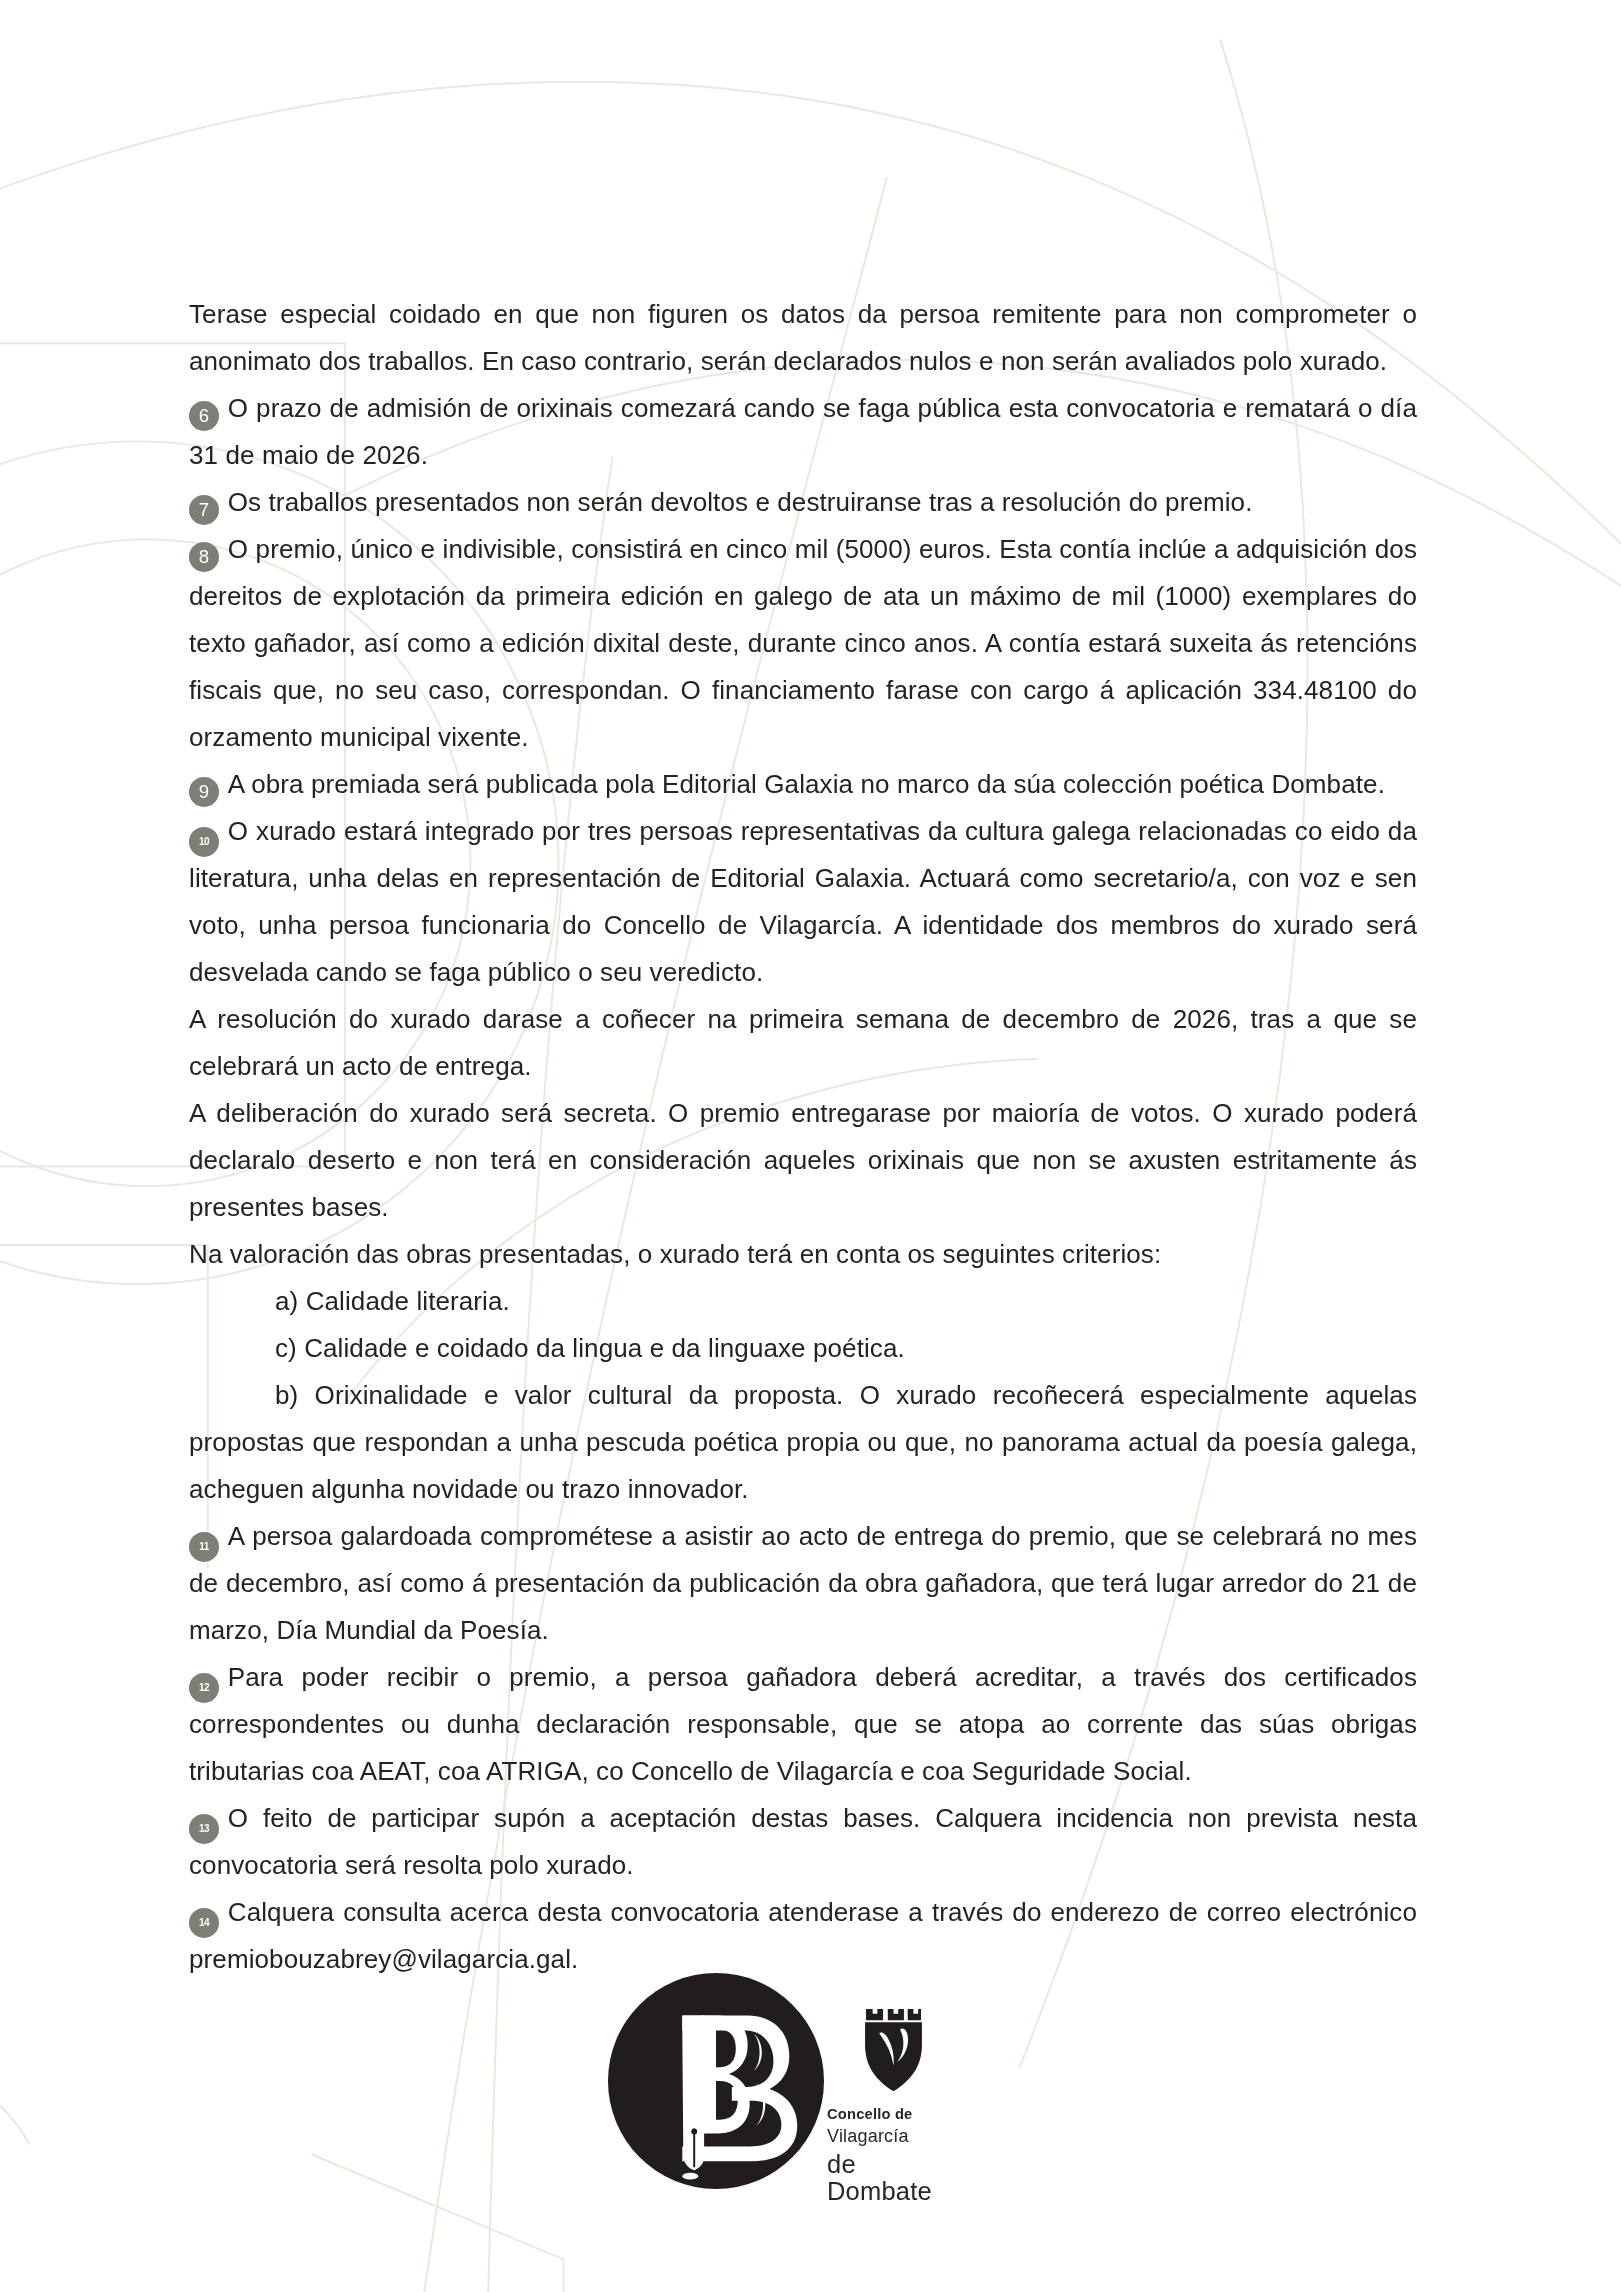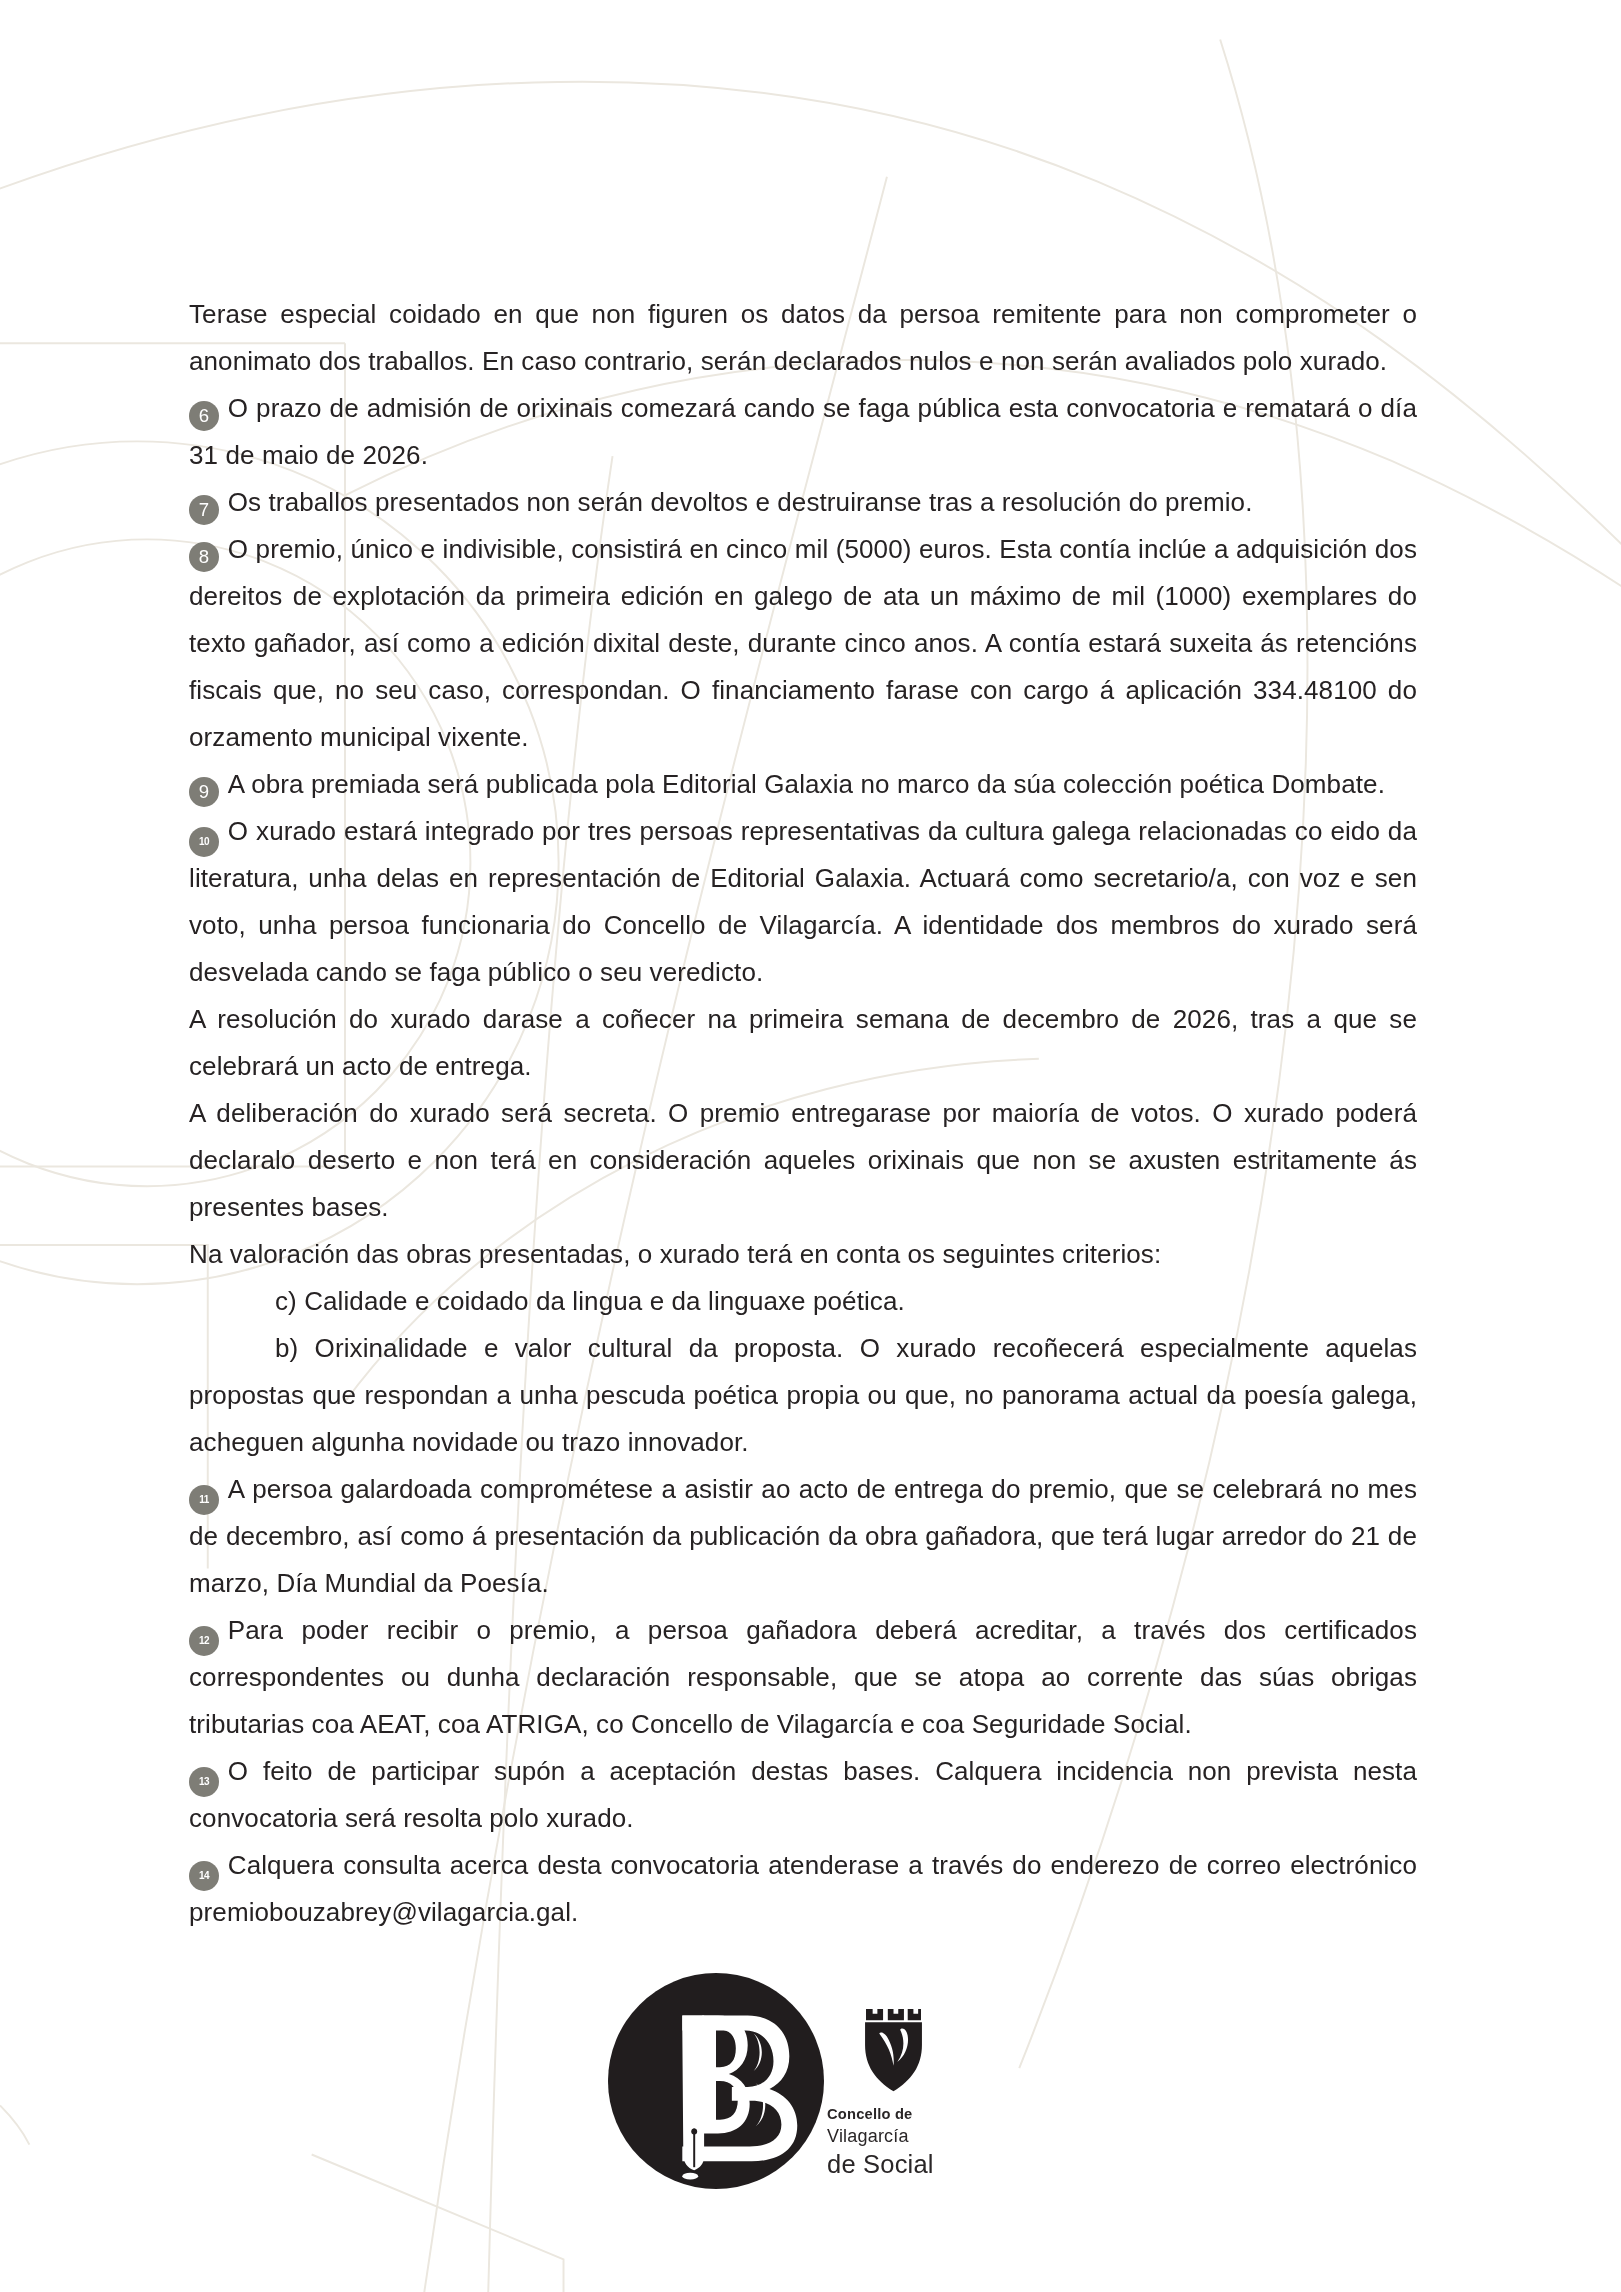--- a/index.html
+++ b/index.html
@@ -65,20 +65,21 @@
 <div class="doc" id="doc">
     <p>Terase especial coidado en que non figuren os datos da persoa remitente para non comprometer o anonimato dos traballos. En caso contrario, serán declarados nulos e non serán avaliados polo xurado.</p>
     <p><span class="badge">6</span>O prazo de admisión de orixinais comezará cando se faga pública esta convocatoria e rematará o día 31 de maio de 2026.</p>
     <p><span class="badge">7</span>Os traballos presentados non serán devoltos e destruiranse tras a resolución do premio.</p>
     <p><span class="badge">8</span>O premio, único e indivisible, consistirá en cinco mil (5000) euros. Esta contía inclúe a adquisición dos dereitos de explotación da primeira edición en galego de ata un máximo de mil (1000) exemplares do texto gañador, así como a edición dixital deste, durante cinco anos. A contía estará suxeita ás retencións fiscais que, no seu caso, correspondan. O financiamento farase con cargo á aplicación 334.48100 do orzamento municipal vixente.</p>
     <p><span class="badge">9</span>A obra premiada será publicada pola Editorial Galaxia no marco da súa colección poética Dombate.</p>
     <p><span class="badge two">10</span>O xurado estará integrado por tres persoas representativas da cultura galega relacionadas co eido da literatura, unha delas en representación de Editorial Galaxia. Actuará como secretario/a, con voz e sen voto, unha persoa funcionaria do Concello de Vilagarcía. A identidade dos membros do xurado será desvelada cando se faga público o seu veredicto.</p>
     <p>A resolución do xurado darase a coñecer na primeira semana de decembro de 2026, tras a que se celebrará un acto de entrega.</p>
     <p>A deliberación do xurado será secreta. O premio entregarase por maioría de votos. O xurado poderá declaralo deserto e non terá en consideración aqueles orixinais que non se axusten estritamente ás presentes bases.</p>
     <p>Na valoración das obras presentadas, o xurado terá en conta os seguintes criterios:</p>
+    <p class="indent">a) Calidade literaria.</p>
     <p class="indent">c) Calidade e coidado da lingua e da linguaxe poética.</p>
     <p class="indent">b) Orixinalidade e valor cultural da proposta. O xurado recoñecerá especialmente aquelas propostas que respondan a unha pescuda poética propia ou que, no panorama actual da poesía galega, acheguen algunha novidade ou trazo innovador.</p>
     <p><span class="badge two">11</span>A persoa galardoada comprométese a asistir ao acto de entrega do premio, que se celebrará no mes de decembro, así como á presentación da publicación da obra gañadora, que terá lugar arredor do 21 de marzo, Día Mundial da Poesía.</p>
     <p><span class="badge two">12</span>Para poder recibir o premio, a persoa gañadora deberá acreditar, a través dos certificados correspondentes ou dunha declaración responsable, que se atopa ao corrente das súas obrigas tributarias coa AEAT, coa ATRIGA, co Concello de Vilagarcía e coa Seguridade Social.</p>
     <p><span class="badge two">13</span>O feito de participar supón a aceptación destas bases. Calquera incidencia non prevista nesta convocatoria será resolta polo xurado.</p>
     <p><span class="badge two">14</span>Calquera consulta acerca desta convocatoria atenderase a través do enderezo de correo electrónico premiobouzabrey@vilagarcia.gal.</p>
   </div>
 
 <div class="bouza">
   <svg viewBox="0 0 220 220" width="218" height="218" xmlns="http://www.w3.org/2000/svg">
@@ -114,16 +115,16 @@
       M2 16 L2 40 C2 62 13 77 32 89 C51 77 62 62 62 40 L62 16 Z
       M3 14 L3 2 L10 2 L10 7 L15 7 L15 2 L21 2 L21 14 Z
       M26 14 L26 2 L32 2 L32 7 L37 7 L37 2 L43 2 L43 14 Z
       M47 14 L47 2 L53 2 L53 7 L58 7 L58 2 L61 2 L61 14 Z"></path>
     <path fill="#ffffff" d="M17 28 C26 40 30 50 32 62 C33 51 31 41 25 31 C22 27 18 26 17 28 Z"></path>
     <path fill="#ffffff" d="M39 24 C44 34 44 47 36 58 C47 50 50 33 45 25 C43 22 40 22 39 24 Z"></path>
   </svg>
   <div class="concello-text">
     <div class="concello-line1">Concello de</div>
     <div class="concello-line2">Vilagarcía</div>
-    <div class="concello-line3">de Social</div>
+    <div class="concello-line3">de Dombate</div>
   </div>
 </div>
 
 
 </body></html>

